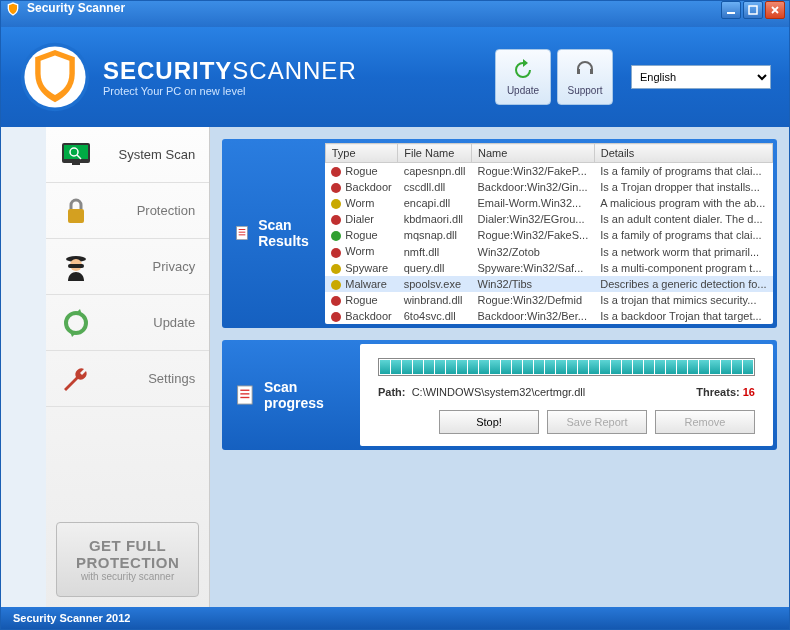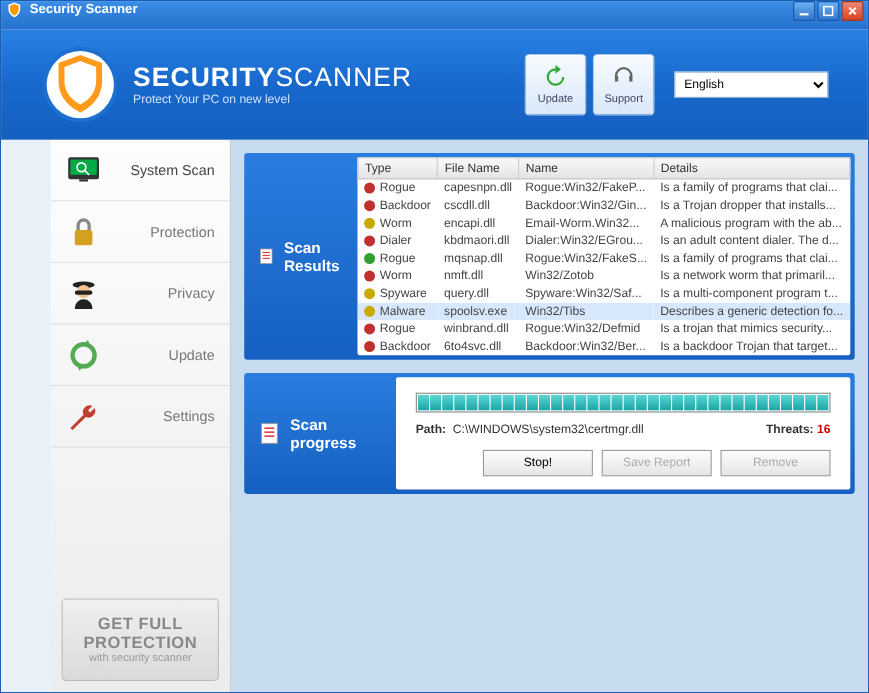--- a/index.html
+++ b/index.html
@@ -3,21 +3,21 @@
   <meta charset="utf-8">
   <style>
     * { box-sizing: border-box; margin: 0; padding: 0; font-family: Tahoma, sans-serif; }
     body { background: #fff; }
     .window { width: 790px; height: 630px; border: 1px solid #1a5fb4; display: flex; flex-direction: column; }
     .titlebar { height: 26px; background: linear-gradient(#3b8de6, #2570cc); display: flex; align-items: flex-start; padding: 0 4px; color: white; font-size: 12px; font-weight: bold; }
     .titlebar-shield { width: 16px; height: 16px; margin-right: 6px; }
     .titlebar-spacer { flex: 1; }
     .winbtn { width: 20px; height: 18px; margin-left: 2px; display: flex; align-items: center; justify-content: center; cursor: pointer; border: 1px solid #1458a8; border-radius: 2px; background: linear-gradient(#6bb0f5, #3375c8); }
     .winbtn.close { background: linear-gradient(#f08870, #d94420); border-color: #b03010; }
-    .header { height: 100px; background: linear-gradient(#2981e4 0%, #1868cc 50%, #1560c0 100%); display: flex; align-items: center; padding: 0 36px; position: relative; }
+    .header { height: 100px; background: linear-gradient(#2981e4 0%, #1868cc 50%, #1560c0 100%); display: flex; align-items: center; padding: 0 18px; position: relative; }
     .logo-shield { width: 72px; height: 72px; margin-right: 12px; }
     .logo-text { color: white; }
     .logo-text .line1 { font-size: 24px; letter-spacing: 1px; }
     .logo-text .line1 .bold { font-weight: bold; }
     .logo-text .line2 { font-size: 11px; color: #cce3ff; }
     .header-buttons { margin-left: auto; display: flex; gap: 6px; align-items: center; }
     .hbtn { width: 56px; height: 56px; background: linear-gradient(#f8fbff, #d8e8f8); border: 1px solid #a8c8e8; border-radius: 4px; display: flex; flex-direction: column; align-items: center; justify-content: center; cursor: pointer; font-size: 10px; color: #446; gap: 3px; }
     .hbtn svg { width: 24px; height: 24px; }
     .lang-select { width: 140px; height: 24px; background: white; border: 1px solid #88aacc; font-size: 11px; padding: 2px 4px; margin-left: 12px; }
     .body { flex: 1; display: flex; background: #e8f0f8; padding-left: 45px; }
@@ -303,13 +303,14 @@
           <div class="pbtns">
             <button class="pbtn">Stop!</button>
             <button class="pbtn" disabled="">Save Report</button>
             <button class="pbtn" disabled="">Remove</button>
           </div>
         </div>
       </div>
     </div>
   </div>
 
+  <div class="statusbar">Security Scanner 2012</div>
 </div>
 
 </body></html>

